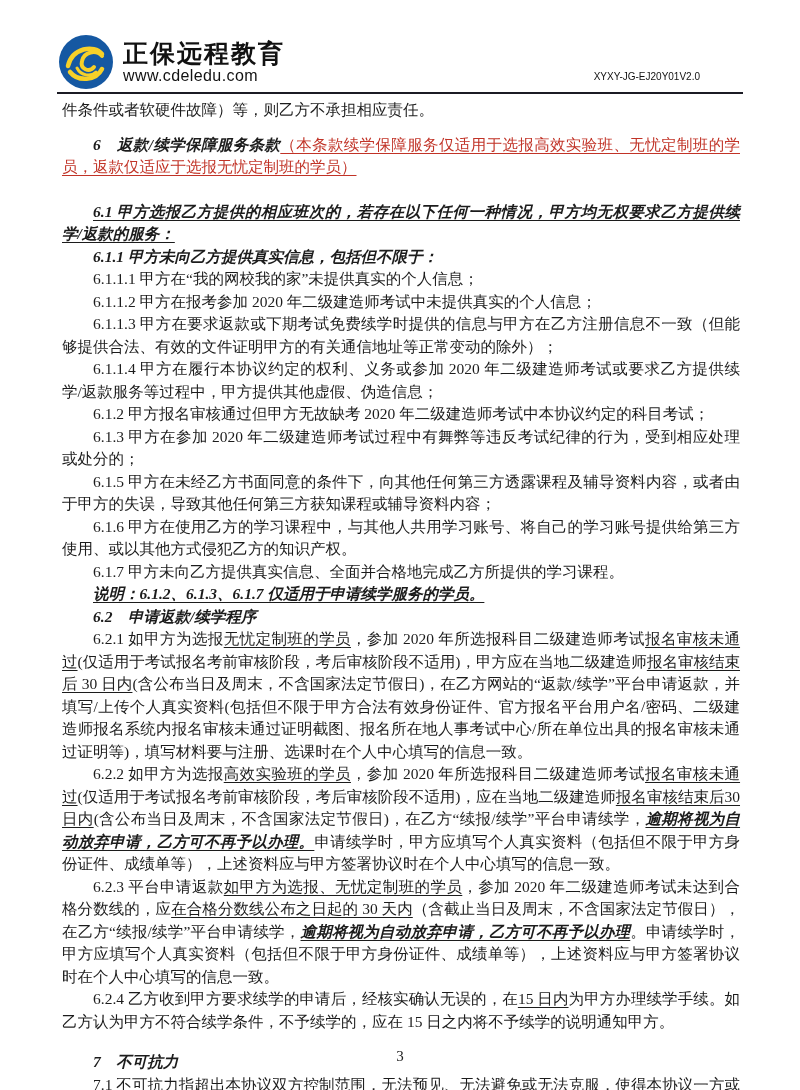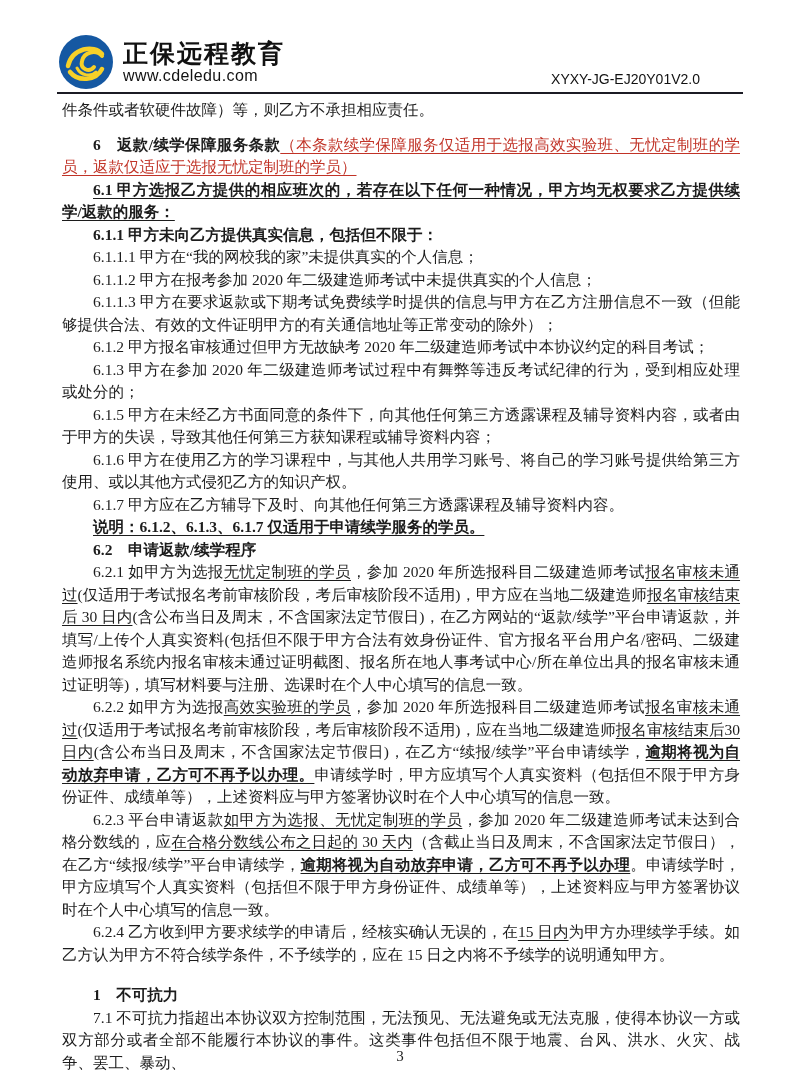--- a/index.html
+++ b/index.html
@@ -24,32 +24,32 @@
     font-family:"Liberation Sans","DejaVu Sans",sans-serif;
     font-size:25px;font-weight:bold;letter-spacing:2px;line-height:1.15;color:#111;
   }
   .brand-url{
     font-family:"Liberation Sans","DejaVu Sans",sans-serif;
     font-size:16px;font-weight:normal;letter-spacing:0.4px;color:#111;
   }
   .doc-code{
     position:absolute;top:71px;right:100px;
     font-family:"Liberation Sans","DejaVu Sans",sans-serif;
-    font-size:14px;color:#111;
+    font-size:10px;color:#111;
   }
   .header-rule{
     position:absolute;top:92px;left:57px;right:57px;height:2px;background:var(--rule);
   }
   .doc-body{
     position:absolute;top:99px;left:62px;width:678px;
     font-size:15.5px;line-height:22.5px;text-align:justify;
   }
   .para{margin:0;}
   .para.indent{text-indent:31px;}
-  .b{font-weight:bold;}
+  .b{font-weight:bold;font-style:italic;}
   .u{text-decoration:underline;text-underline-offset:3px;}
   .red{color:var(--accent-red);}
   .page-footer{
     position:absolute;top:1048px;left:0;width:800px;text-align:center;
     font-size:15px;color:#222;
   }
 </style>
 </head>
 <body>
 
@@ -69,33 +69,34 @@
   </div>
 </div>
 
 <div class="doc-code">XYXY-JG-EJ20Y01V2.0</div>
 
 <div class="header-rule"></div>
 
 <main class="doc-body">
     <p class="para"><span>件条件或者软硬件故障）等，则乙方不承担相应责任。</span></p>
     <p class="para indent" style="margin-top: 12px;"><span class="b">6　返款/续学保障服务条款</span><span class="u red">（本条款续学保障服务仅适用于选报高效实验班、无忧定制班的学员，返款仅适应于选报无忧定制班的学员）</span></p>
-    <p class="para indent" style="margin-top: 0;"><span class="b u">6.1 甲方选报乙方提供的相应班次的，若存在以下任何一种情况，甲方均无权要求乙方提供续学/返款的服务：</span></p>
+    <p class="para indent" style="margin-top: 22px;"><span class="b u">6.1 甲方选报乙方提供的相应班次的，若存在以下任何一种情况，甲方均无权要求乙方提供续学/返款的服务：</span></p>
     <p class="para indent"><span class="b">6.1.1 甲方未向乙方提供真实信息，包括但不限于：</span></p>
     <p class="para indent"><span>6.1.1.1 甲方在“我的网校我的家”未提供真实的个人信息；</span></p>
     <p class="para indent"><span>6.1.1.2 甲方在报考参加 2020 年二级建造师考试中未提供真实的个人信息；</span></p>
     <p class="para indent"><span>6.1.1.3 甲方在要求返款或下期考试免费续学时提供的信息与甲方在乙方注册信息不一致（但能够提供合法、有效的文件证明甲方的有关通信地址等正常变动的除外）；</span></p>
+    <p class="para indent"><span>6.1.1.4 甲方在履行本协议约定的权利、义务或参加 2020 年二级建造师考试或要求乙方提供续学/返款服务等过程中，甲方提供其他虚假、伪造信息；</span></p>
     <p class="para indent"><span>6.1.2 甲方报名审核通过但甲方无故缺考 2020 年二级建造师考试中本协议约定的科目考试；</span></p>
     <p class="para indent"><span>6.1.3 甲方在参加 2020 年二级建造师考试过程中有舞弊等违反考试纪律的行为，受到相应处理或处分的；</span></p>
     <p class="para indent"><span>6.1.5 甲方在未经乙方书面同意的条件下，向其他任何第三方透露课程及辅导资料内容，或者由于甲方的失误，导致其他任何第三方获知课程或辅导资料内容；</span></p>
     <p class="para indent"><span>6.1.6 甲方在使用乙方的学习课程中，与其他人共用学习账号、将自己的学习账号提供给第三方使用、或以其他方式侵犯乙方的知识产权。</span></p>
-    <p class="para indent"><span>6.1.7 甲方应在乙方辅导下及时、向其他任何第三方透露课程及辅导资料内容。</span></p>
+    <p class="para indent"><span>6.1.7 甲方未向乙方提供真实信息、全面并合格地完成乙方所提供的学习课程。</span></p>
     <p class="para indent"><span class="b u">说明：6.1.2、6.1.3、6.1.7 仅适用于申请续学服务的学员。</span></p>
     <p class="para indent"><span class="b">6.2　申请返款/续学程序</span></p>
     <p class="para indent"><span>6.2.1 如甲方为选报</span><span class="u">无忧定制班的学员</span><span>，参加 2020 年所选报科目二级建造师考试</span><span class="u">报名审核未通过</span><span>(仅适用于考试报名考前审核阶段，考后审核阶段不适用)，甲方应在当地二级建造师</span><span class="u">报名审核结束后 30 日内</span><span>(含公布当日及周末，不含国家法定节假日)，在乙方网站的“返款/续学”平台申请返款，并填写/上传个人真实资料(包括但不限于甲方合法有效身份证件、官方报名平台用户名/密码、二级建造师报名系统内报名审核未通过证明截图、报名所在地人事考试中心/所在单位出具的报名审核未通过证明等)，填写材料要与注册、选课时在个人中心填写的信息一致。</span></p>
     <p class="para indent"><span>6.2.2 如甲方为选报</span><span class="u">高效实验班的学员</span><span>，参加 2020 年所选报科目二级建造师考试</span><span class="u">报名审核未通过</span><span>(仅适用于考试报名考前审核阶段，考后审核阶段不适用)，应在当地二级建造师</span><span class="u">报名审核结束后30 日内</span><span>(含公布当日及周末，不含国家法定节假日)，在乙方“续报/续学”平台申请续学，</span><span class="b u">逾期将视为自动放弃申请，乙方可不再予以办理。</span><span>申请续学时，甲方应填写个人真实资料（包括但不限于甲方身份证件、成绩单等），上述资料应与甲方签署协议时在个人中心填写的信息一致。</span></p>
     <p class="para indent"><span>6.2.3 平台申请返款</span><span class="u">如甲方为选报、无忧定制班的学员</span><span>，参加 2020 年二级建造师考试未达到合格分数线的，应</span><span class="u">在合格分数线公布之日起的 30 天内</span><span>（含截止当日及周末，不含国家法定节假日），在乙方“续报/续学”平台申请续学，</span><span class="b u">逾期将视为自动放弃申请，乙方可不再予以办理</span><span>。申请续学时，甲方应填写个人真实资料（包括但不限于甲方身份证件、成绩单等），上述资料应与甲方签署协议时在个人中心填写的信息一致。</span></p>
     <p class="para indent"><span>6.2.4 乙方收到甲方要求续学的申请后，经核实确认无误的，在</span><span class="u">15 日内</span><span>为甲方办理续学手续。如乙方认为甲方不符合续学条件，不予续学的，应在 15 日之内将不予续学的说明通知甲方。</span></p>
-    <p class="para indent" style="margin-top: 18px;"><span class="b">1　不可抗力</span></p>
+    <p class="para indent" style="margin-top: 18px;"><span class="b">7　不可抗力</span></p>
     <p class="para indent"><span>7.1 不可抗力指超出本协议双方控制范围，无法预见、无法避免或无法克服，使得本协议一方或双方部分或者全部不能履行本协议的事件。这类事件包括但不限于地震、台风、洪水、火灾、战争、罢工、暴动、</span></p>
   </main>
 
 <div class="page-footer">3</div>
 
 </body></html>

